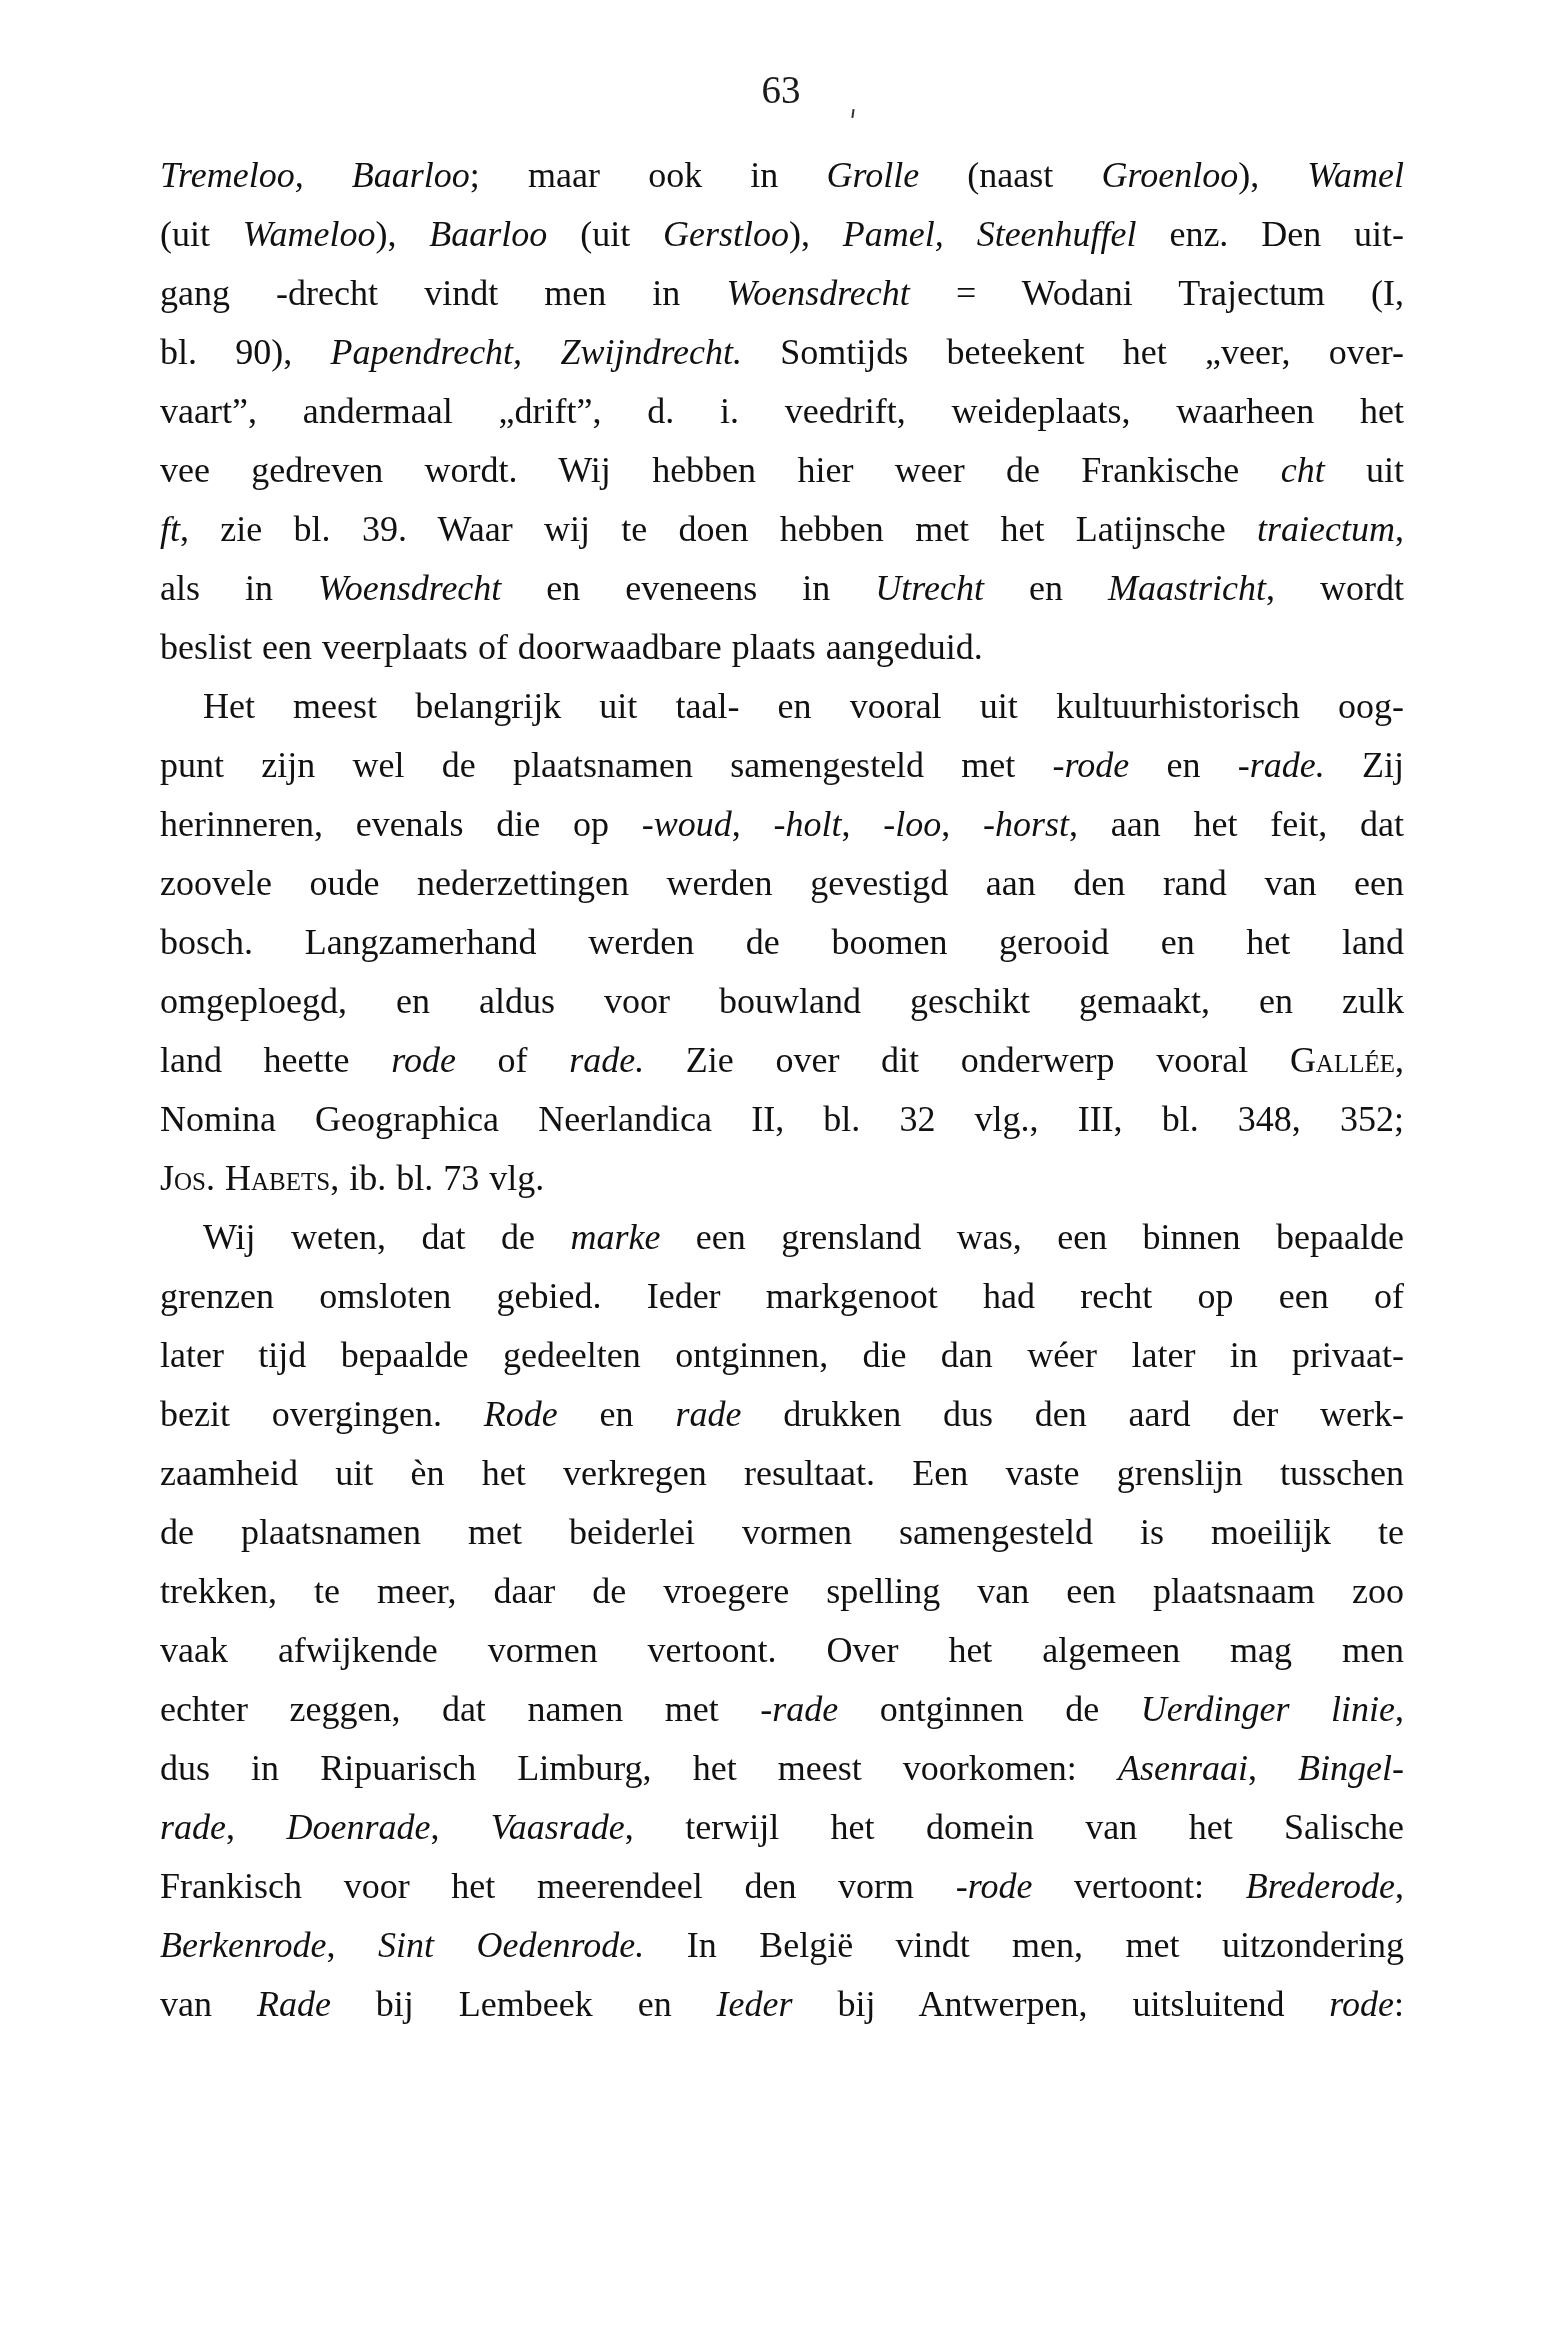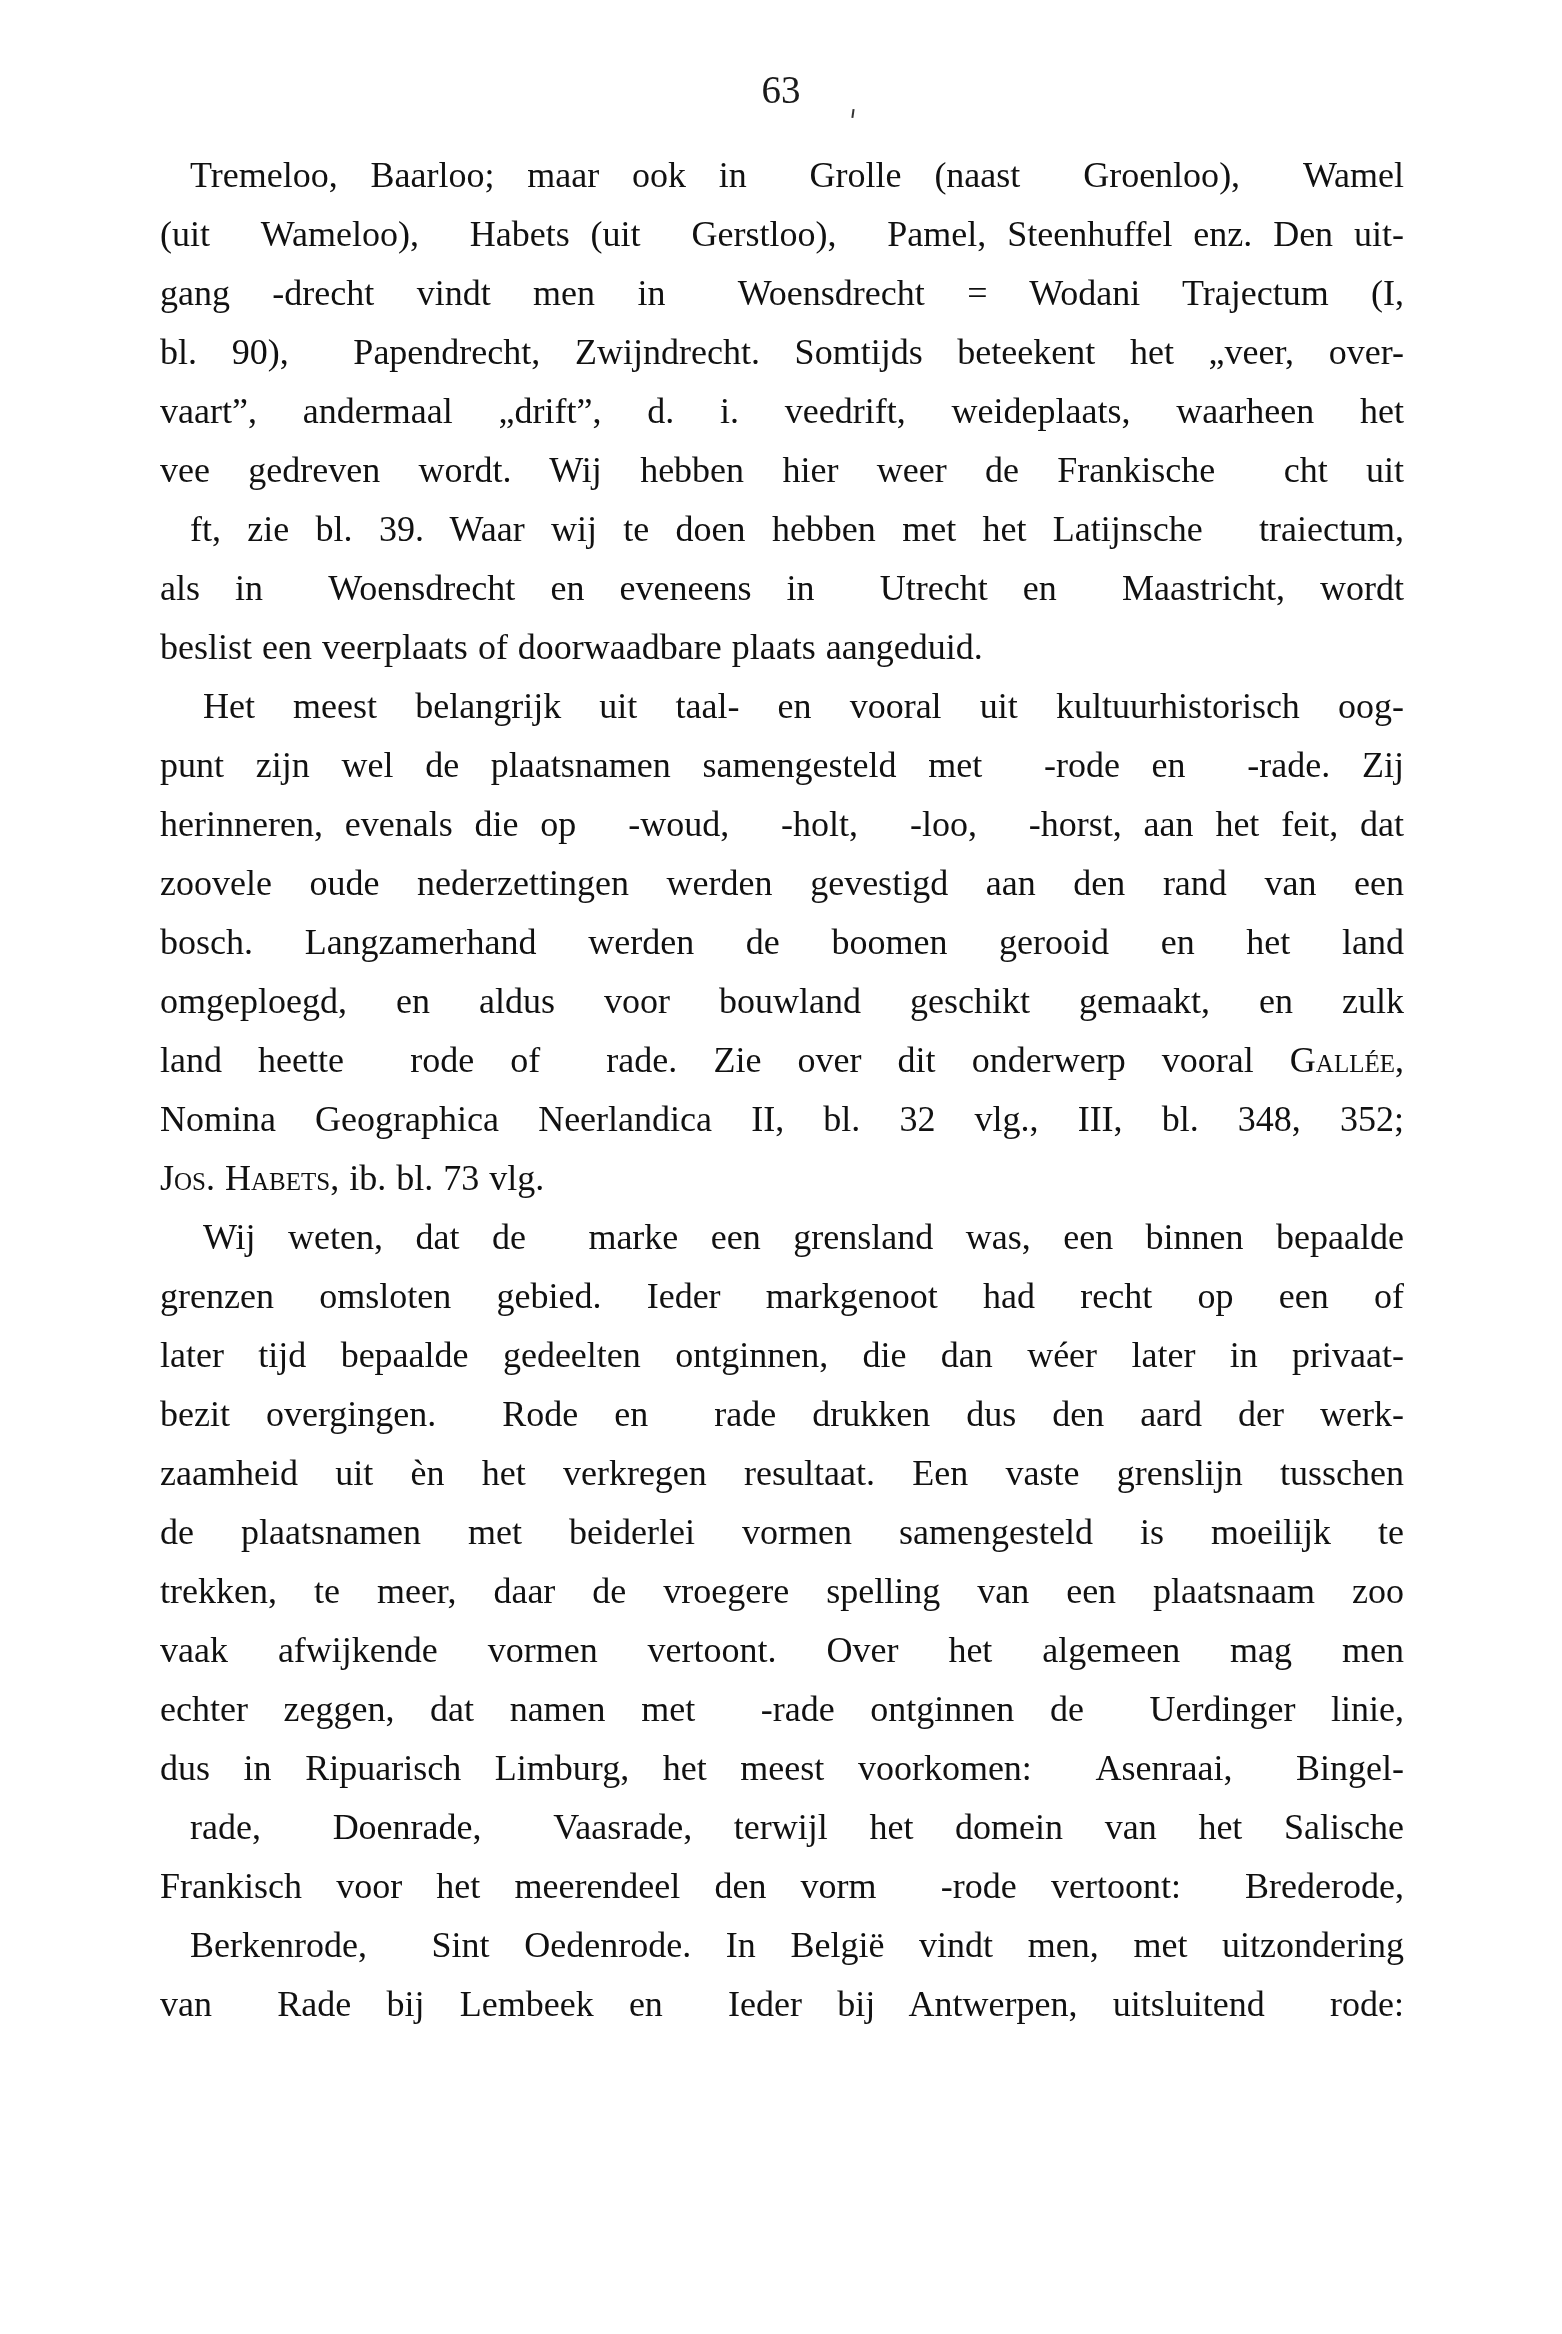--- a/index.html
+++ b/index.html
@@ -52,37 +52,37 @@
     overflow: visible;
     word-spacing: 1px;
   }
   .line.indent {
     padding-left: 43px;
   }
   .line.last {
     text-align-last: left;
   }
   i, .it {
-    margin-left: 30px;
+    font-style: italic;
   }
   .sc {
     font-variant: small-caps;
   }
   .para { display: block; }
 </style>
 </head>
 <body>
 
 <div class="page-number">63</div>
 <div class="stray-mark"></div>
 
 <div class="text-block" id="text-block">
     <div class="para">
       <div class="line"><span class="it">Tremeloo, Baarloo</span><span>; maar ook in </span><span class="it">Grolle</span><span> (naast </span><span class="it">Groenloo</span><span>), </span><span class="it">Wamel</span></div>
-      <div class="line"><span>(uit </span><span class="it">Wameloo</span><span>), </span><span class="it">Habets</span><span> (uit </span><span class="it">Gerstloo</span><span>), </span><span class="it">Pamel, Steenhuffel</span><span> enz. Den uit-</span></div>
+      <div class="line"><span>(uit </span><span class="it">Wameloo</span><span>), </span><span class="it">Baarloo</span><span> (uit </span><span class="it">Gerstloo</span><span>), </span><span class="it">Pamel, Steenhuffel</span><span> enz. Den uit-</span></div>
       <div class="line"><span>gang -drecht vindt men in </span><span class="it">Woensdrecht</span><span> = Wodani Trajectum (I,</span></div>
       <div class="line"><span>bl. 90), </span><span class="it">Papendrecht, Zwijndrecht.</span><span> Somtijds beteekent het „veer, over-</span></div>
       <div class="line"><span>vaart”, andermaal „drift”, d. i. veedrift, weideplaats, waarheen het</span></div>
       <div class="line"><span>vee gedreven wordt. Wij hebben hier weer de Frankische </span><span class="it">cht</span><span> uit</span></div>
       <div class="line"><span class="it">ft</span><span>, zie bl. 39. Waar wij te doen hebben met het Latijnsche </span><span class="it">traiectum</span><span>,</span></div>
       <div class="line"><span>als in </span><span class="it">Woensdrecht</span><span> en eveneens in </span><span class="it">Utrecht</span><span> en </span><span class="it">Maastricht</span><span>, wordt</span></div>
       <div class="line last"><span>beslist een veerplaats of doorwaadbare plaats aangeduid.</span></div>
     </div>
     <div class="para">
       <div class="line indent"><span>Het meest belangrijk uit taal- en vooral uit kultuurhistorisch oog-</span></div>

